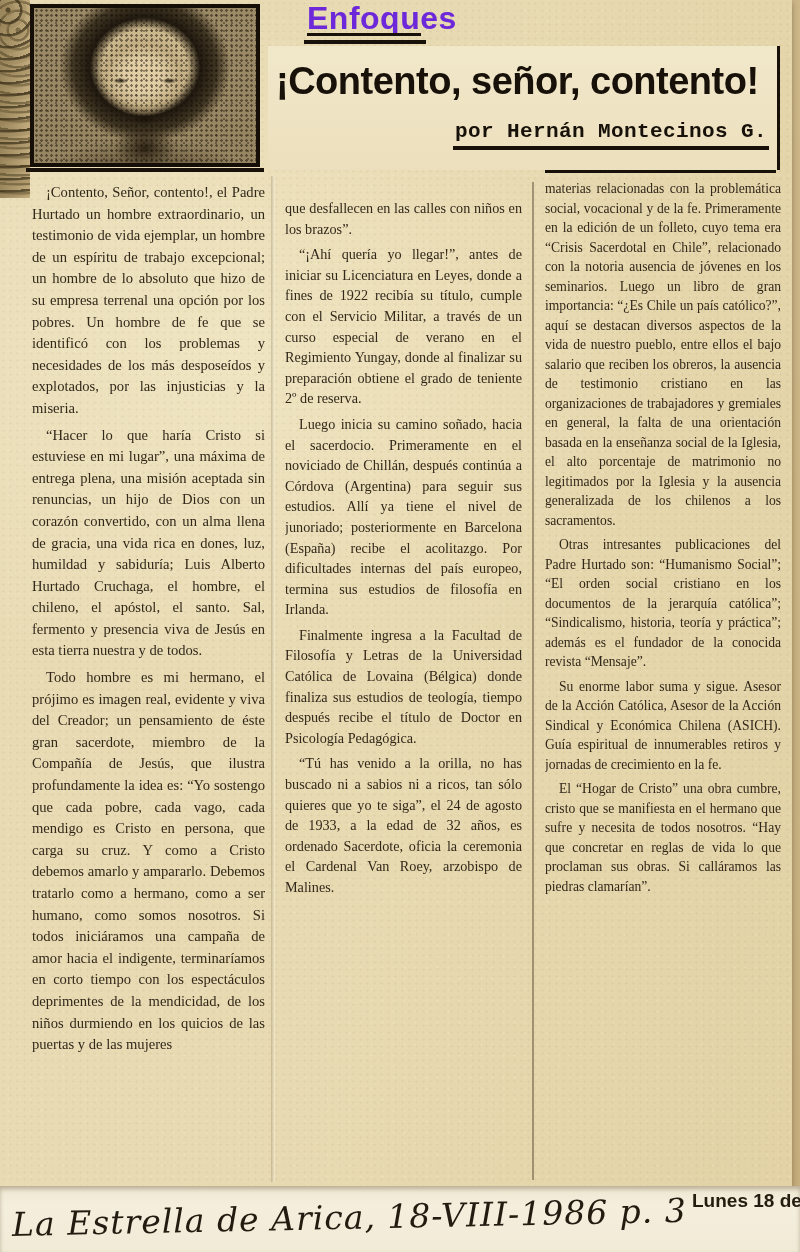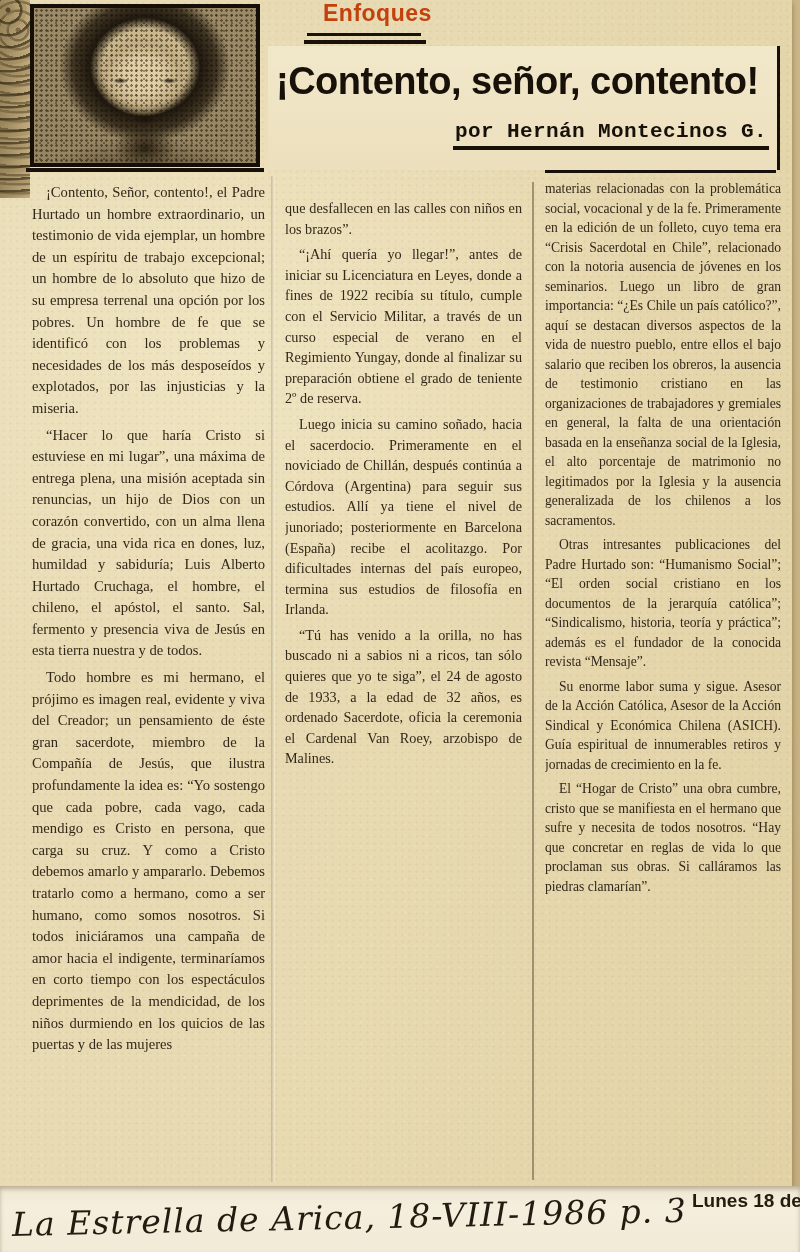--- a/index.html
+++ b/index.html
@@ -49,21 +49,21 @@
     background-image:
       radial-gradient(rgba(22,14,4,.5) 1px, transparent 1.5px),
       radial-gradient(rgba(22,14,4,.35) 1px, transparent 1.4px);
     background-size:5px 5px,8px 8px;background-position:0 0,2px 3px;
   }
   .photo-bar{position:absolute;left:26px;top:168px;width:238px;height:4px;background:#17110a;}
   
   .section-label{
     position:absolute;left:307px;top:0px;
     font-family:"Liberation Sans", sans-serif;font-weight:bold;
-    font-size:23px;color:#c2410c;letter-spacing:.5px;margin-left:16px;
+    font-size:32px;color:#6d28d9;letter-spacing:.5px;
   }
   .rule{position:absolute;background:#17110a;}
   .rule-enf-1{left:307px;top:33px;width:114px;height:3px;}
   .rule-enf-2{left:304px;top:40px;width:122px;height:4px;}
   .title-block{
     position:absolute;left:268px;top:46px;width:509px;height:124px;
     background:linear-gradient(#f1e8ca,#ecdfbd);
     border-right:3px solid #17110a;
   }
   .headline{
@@ -136,20 +136,21 @@
 <div class="col" id="col1">
   <p>¡Contento, Señor, contento!, el Padre Hurtado un hombre extraordinario, un testimonio de vida ejemplar, un hombre de un espíritu de trabajo excepcional; un hombre de lo absoluto que hizo de su empresa terrenal una opción por los pobres. Un hombre de fe que se identificó con los problemas y necesidades de los más desposeídos y explotados, por las injusticias y la miseria.</p>
   <p>“Hacer lo que haría Cristo si estuviese en mi lugar”, una máxima de entrega plena, una misión aceptada sin renuncias, un hijo de Dios con un corazón convertido, con un alma llena de gracia, una vida rica en dones, luz, humildad y sabiduría; Luis Alberto Hurtado Cruchaga, el hombre, el chileno, el apóstol, el santo. Sal, fermento y presencia viva de Jesús en esta tierra nuestra y de todos.</p>
   <p>Todo hombre es mi hermano, el prójimo es imagen real, evidente y viva del Creador; un pensamiento de éste gran sacerdote, miembro de la Compañía de Jesús, que ilustra profundamente la idea es: “Yo sostengo que cada pobre, cada vago, cada mendigo es Cristo en persona, que carga su cruz. Y como a Cristo debemos amarlo y ampararlo. Debemos tratarlo como a hermano, como a ser humano, como somos nosotros. Si todos iniciáramos una campaña de amor hacia el indigente, terminaríamos en corto tiempo con los espectáculos deprimentes de la mendicidad, de los niños durmiendo en los quicios de las puertas y de las mujeres</p>
 </div>
 
 <div class="col" id="col2">
   <p class="no-indent">que desfallecen en las calles con niños en los brazos”.</p>
   <p>“¡Ahí quería yo llegar!”, antes de iniciar su Licenciatura en Leyes, donde a fines de 1922 recibía su título, cumple con el Servicio Militar, a través de un curso especial de verano en el Regimiento Yungay, donde al finalizar su preparación obtiene el grado de teniente 2º de reserva.</p>
   <p>Luego inicia su camino soñado, hacia el sacerdocio. Primeramente en el noviciado de Chillán, después continúa a Córdova (Argentina) para seguir sus estudios. Allí ya tiene el nivel de junoriado; posteriormente en Barcelona (España) recibe el acolitazgo. Por dificultades internas del país europeo, termina sus estudios de filosofía en Irlanda.</p>
+  <p>Finalmente ingresa a la Facultad de Filosofía y Letras de la Universidad Católica de Lovaina (Bélgica) donde finaliza sus estudios de teología, tiempo después recibe el título de Doctor en Psicología Pedagógica.</p>
   <p>“Tú has venido a la orilla, no has buscado ni a sabios ni a ricos, tan sólo quieres que yo te siga”, el 24 de agosto de 1933, a la edad de 32 años, es ordenado Sacerdote, oficia la ceremonia el Cardenal Van Roey, arzobispo de Malines.</p>
 </div>
 
 <div class="col" id="col3">
   <p class="no-indent">materias relacionadas con la problemática social, vocacional y de la fe. Primeramente en la edición de un folleto, cuyo tema era “Crisis Sacerdotal en Chile”, relacionado con la notoria ausencia de jóvenes en los seminarios. Luego un libro de gran importancia: “¿Es Chile un país católico?”, aquí se destacan diversos aspectos de la vida de nuestro pueblo, entre ellos el bajo salario que reciben los obreros, la ausencia de testimonio cristiano en las organizaciones de trabajadores y gremiales en general, la falta de una orientación basada en la enseñanza social de la Iglesia, el alto porcentaje de matrimonio no legitimados por la Iglesia y la ausencia generalizada de los chilenos a los sacramentos.</p>
   <p>Otras intresantes publicaciones del Padre Hurtado son: “Humanismo Social”; “El orden social cristiano en los documentos de la jerarquía católica”; “Sindicalismo, historia, teoría y práctica”; además es el fundador de la conocida revista “Mensaje”.</p>
   <p>Su enorme labor suma y sigue. Asesor de la Acción Católica, Asesor de la Acción Sindical y Económica Chilena (ASICH). Guía espiritual de innumerables retiros y jornadas de crecimiento en la fe.</p>
   <p>El “Hogar de Cristo” una obra cumbre, cristo que se manifiesta en el hermano que sufre y necesita de todos nosotros. “Hay que concretar en reglas de vida lo que proclaman sus obras. Si calláramos las piedras clamarían”.</p>
 </div>
 

